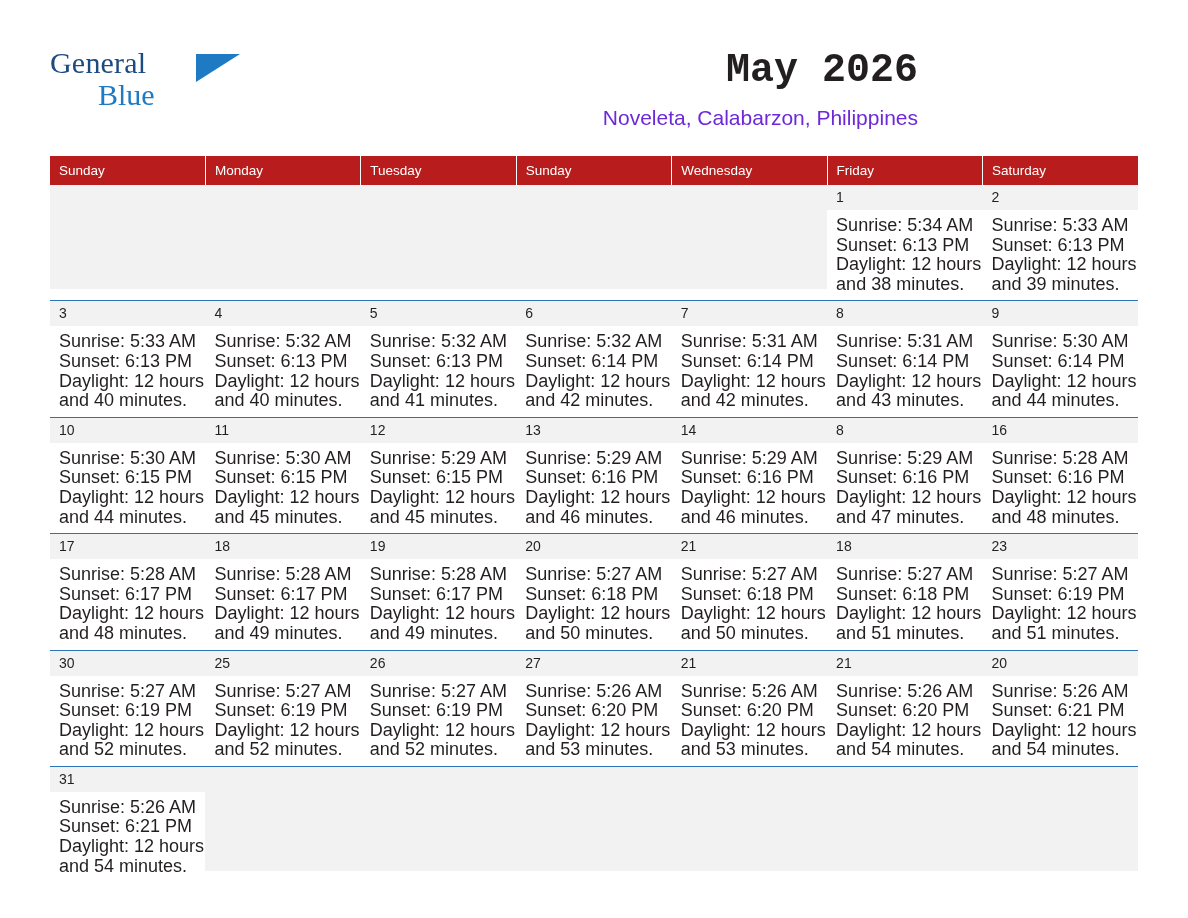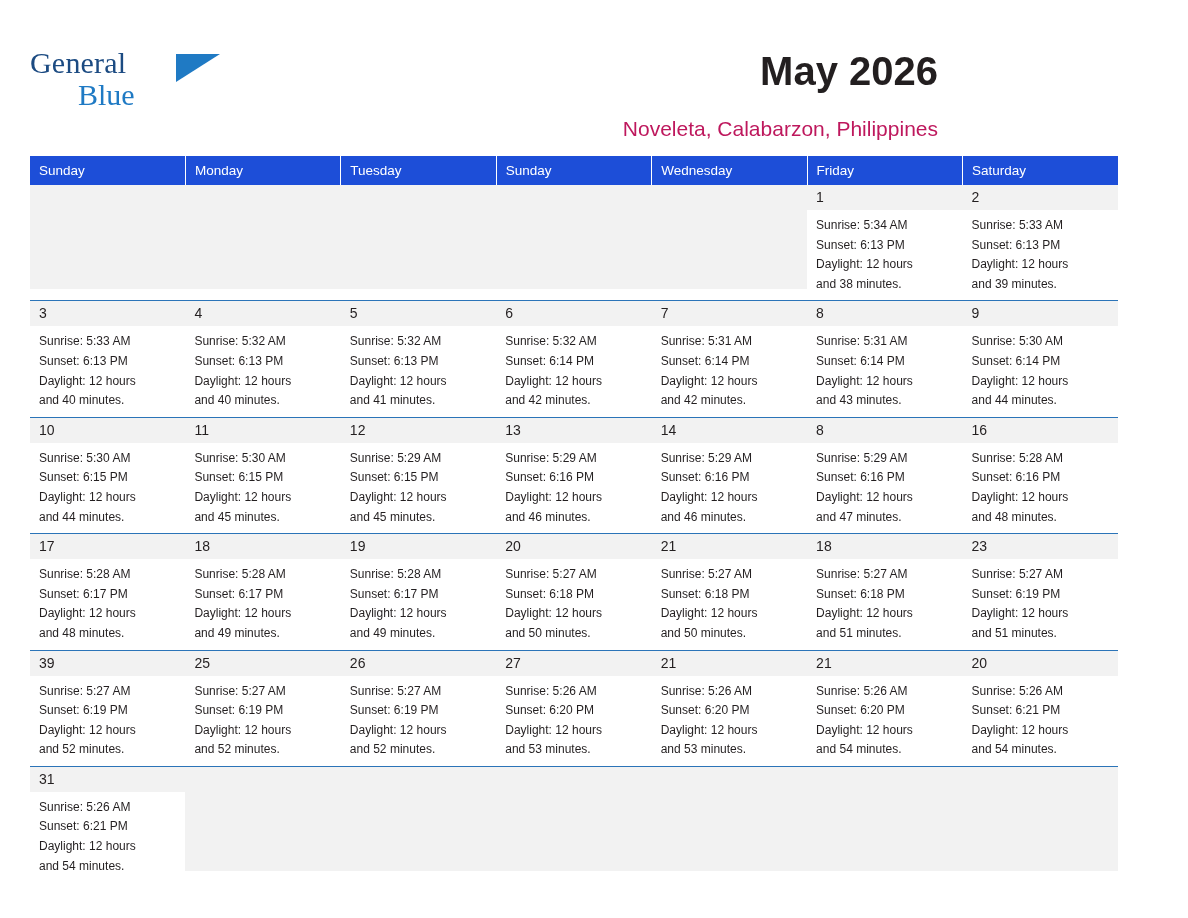--- a/index.html
+++ b/index.html
@@ -11,21 +11,21 @@
     height: 918px;
     background: #ffffff;
     font-family: "Liberation Sans", sans-serif;
     color: #231f20;
   }
   .page {
     position: relative;
     width: 968px;
     height: 918px;
     box-sizing: border-box;
-    padding: 0 30px;
+    padding: 0 50px;
   }
 
   
   .header {
     display: flex;
     align-items: flex-start;
     justify-content: space-between;
     padding-top: 48px;
     height: 86px;
   }
@@ -60,37 +60,38 @@
   }
   .title-block {
     text-align: right;
     padding-top: 2px;
   }
   .month-title {
     font-size: 40px;
     font-weight: bold;
     color: #231f20;
     line-height: 1.05;
+    font-family: Liberation Mono, monospace;
   }
   .location {
     font-size: 21px;
-    color: #be185d;
-    margin-top: 25px;
+    color: #6d28d9;
+    margin-top: 14px;
     text-align: right;
   }
 
   
   .calendar {
     margin-top: 22px;
     width: 1088px;
     border-collapse: collapse;
     table-layout: fixed;
   }
   .calendar th {
-    background: #1d4ed8;
+    background: #b91c1c;
     color: #ffffff;
     font-size: 13.5px;
     font-weight: normal;
     text-align: left;
     padding: 7px 0 7px 9px;
     height: 14px;
     border-right: 1px solid #ffffff;
   }
   .calendar th:last-child { border-right: none; }
 
@@ -111,21 +112,21 @@
   .daynum {
     background: #f2f2f2;
     font-size: 14px;
     color: #231f20;
     padding: 4px 0 5px 9px;
   }
   .daynum.blank {
     color: transparent;
   }
   .info {
-    font-size: 12px;
+    font-size: 18px;
     line-height: 19.6px;
     color: #231f20;
     padding: 6px 8px 0 9px;
   }
   .info div { white-space: nowrap; }
 
   tr.last-row td { border-bottom: none; }
   tr.week-row td { border-bottom: 1px solid #2b74b8; }
 </style>
 </head>
@@ -440,21 +441,21 @@
                 <div>Sunset: 6:19 PM</div>
                 <div>Daylight: 12 hours</div>
                 <div>and 51 minutes.</div>
               </div>
             </div>
           </td>
         </tr>
         <tr class="week-row">
           <td>
             <div class="cell">
-              <div class="daynum">39</div>
+              <div class="daynum">30</div>
               <div class="info">
                 <div>Sunrise: 5:27 AM</div>
                 <div>Sunset: 6:19 PM</div>
                 <div>Daylight: 12 hours</div>
                 <div>and 52 minutes.</div>
               </div>
             </div>
           </td>
           <td>
             <div class="cell">

